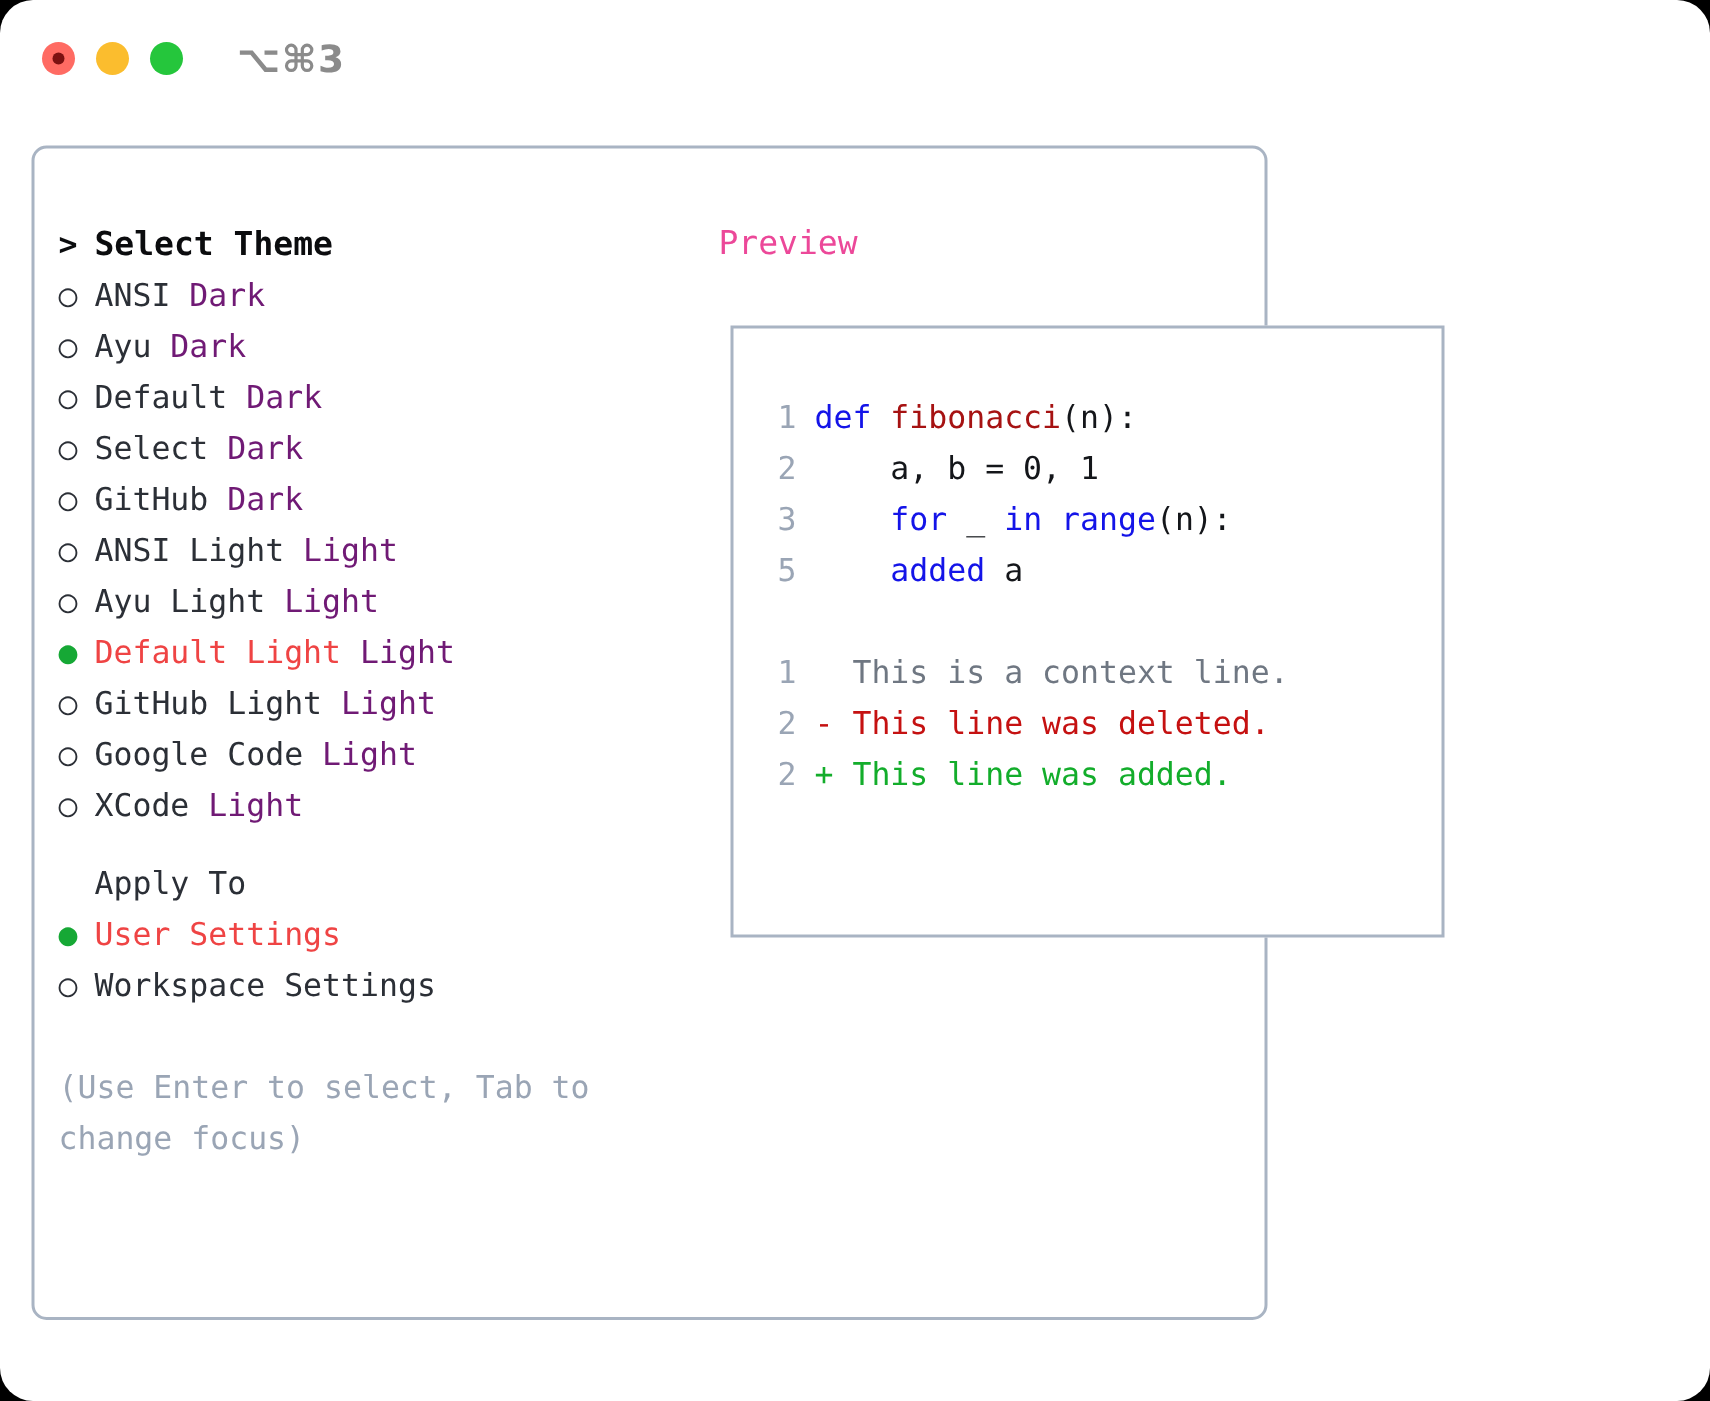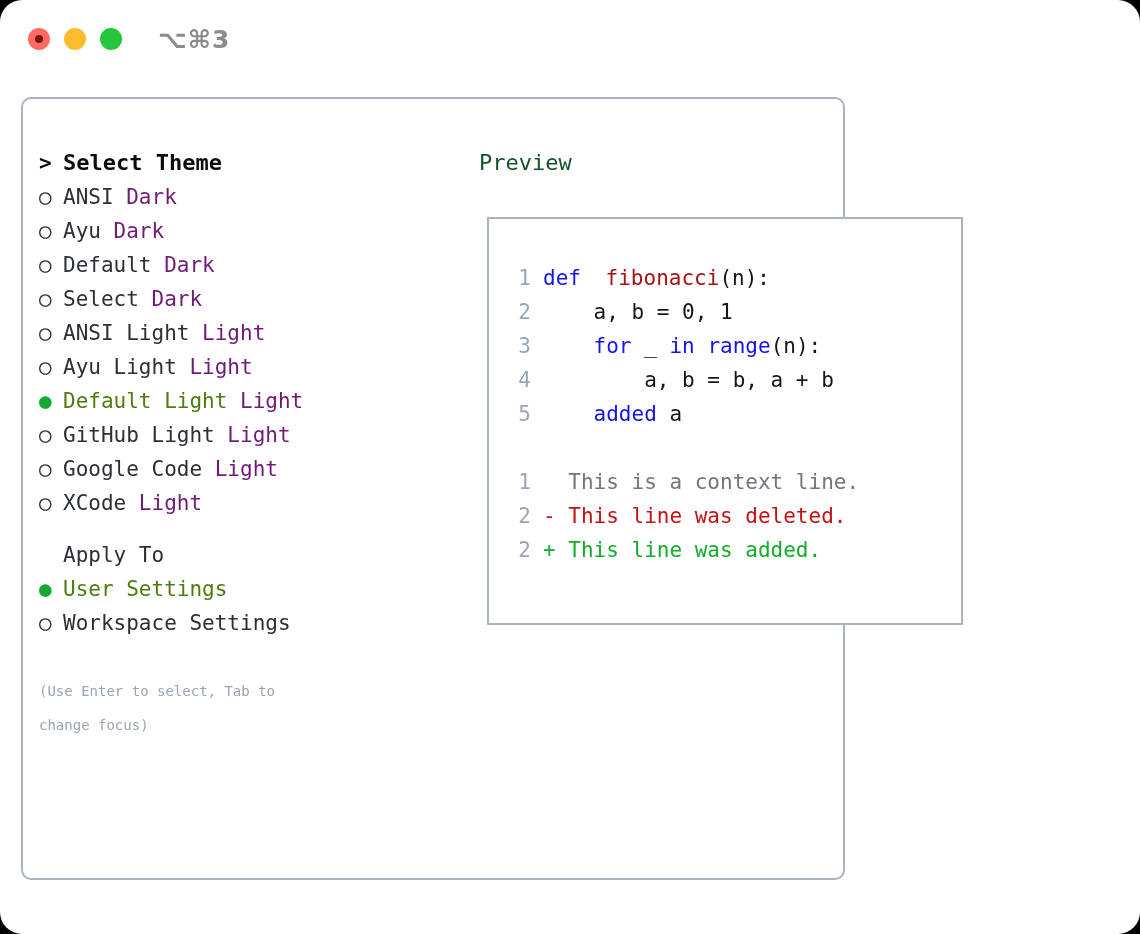--- a/index.html
+++ b/index.html
@@ -111,46 +111,46 @@
     font-size: 21px;
   }
   .heading {
     font-weight: 700;
     color: #0b0c0e;
     font-size: 22px;
   }
   .heading .bullet { color: #0b0c0e; font-weight: 700; }
 
   .row.selected .bullet { color: #16a835; }
-  .row.selected .name   { color: #4d7c0f; }
+  .row.selected .name   { color: #ef4444; }
 
   .name { color: #2b2f36; }
   .suffix { color: #701a75; text-align: center; }
 
   .spacer-sm { height: 18px; }
   .spacer-md { height: 34px; }
 
   .hint {
-    font-size: 14px;
+    font-size: 21px;
     line-height: 34px;
     color: #9aa5b5;
     width: 420px;
     white-space: pre-wrap;
   }
 
   
   .right-col {
     flex: 1;
     padding: 47px 0 0 0;
     box-sizing: border-box;
   }
   .preview-title {
     font-size: 22px;
     line-height: 34px;
-    color: #14532d;
+    color: #ec4899;
     margin-left: 20px;
   }
   .code-box {
     margin: 37px 0 0 28px;
     width: 476px;
     height: 408px;
     border: 2px solid #a9b4c3;
     box-sizing: border-box;
     padding: 42px 0 0 16px;
     background: #ffffff;
@@ -161,21 +161,21 @@
     white-space: pre;
   }
   .ln {
     display: inline-block;
     width: 26px;
     text-align: right;
     color: #9aa5b5;
     margin-right: 12px;
   }
   .kw   { color: #1414e8; }
-  .fn   { color: #a61212; margin-left: 12px; }
+  .fn   { color: #a61212; }
   .pl   { color: #14161a; }
   .ctx  { color: #6f7782; }
   .del  { color: #c51111; }
   .add  { color: #13ad2b; }
   .gap  { height: 34px; }
 </style>
 </head>
 <body>
 
 <div class="window">
@@ -196,20 +196,21 @@
 
         <div class="row heading">
           <span class="bullet">&gt;</span><span>Select Theme</span>
         </div>
 
         <div id="theme-list">
             <div class="row"><span class="bullet">○</span><span class="name">ANSI</span><span class="suffix"> Dark</span></div>
             <div class="row"><span class="bullet">○</span><span class="name">Ayu</span><span class="suffix"> Dark</span></div>
             <div class="row"><span class="bullet">○</span><span class="name">Default</span><span class="suffix"> Dark</span></div>
             <div class="row"><span class="bullet">○</span><span class="name">Select</span><span class="suffix"> Dark</span></div>
+            <div class="row"><span class="bullet">○</span><span class="name">GitHub</span><span class="suffix"> Dark</span></div>
             <div class="row"><span class="bullet">○</span><span class="name">ANSI Light</span><span class="suffix"> Light</span></div>
             <div class="row"><span class="bullet">○</span><span class="name">Ayu Light</span><span class="suffix"> Light</span></div>
             <div class="row selected"><span class="bullet">●</span><span class="name">Default Light</span><span class="suffix"> Light</span></div>
             <div class="row"><span class="bullet">○</span><span class="name">GitHub Light</span><span class="suffix"> Light</span></div>
             <div class="row"><span class="bullet">○</span><span class="name">Google Code</span><span class="suffix"> Light</span></div>
             <div class="row"><span class="bullet">○</span><span class="name">XCode</span><span class="suffix"> Light</span></div>
           </div>
 
         <div class="spacer-sm"></div>
 
@@ -229,21 +230,20 @@
       </div>
 
       <div class="right-col">
         <div class="preview-title">Preview</div>
 
         <div class="code-box">
           <div id="code-lines">
               <div class="code-line"><span class="ln">1</span><span class="kw">def </span><span class="fn">fibonacci</span><span class="pl">(n):</span></div>
               <div class="code-line"><span class="ln">2</span><span class="pl">    a, b = 0, 1</span></div>
               <div class="code-line"><span class="ln">3</span><span class="pl">    </span><span class="kw">for</span><span class="pl"> _ </span><span class="kw">in</span><span class="pl"> </span><span class="kw">range</span><span class="pl">(n):</span></div>
-              <div class="code-line"><span class="ln">4</span><span class="pl">        a, b = b, a + b</span></div>
               <div class="code-line"><span class="ln">5</span><span class="pl">    </span><span class="kw">added</span><span class="pl"> a</span></div>
             </div>
           <div class="gap"></div>
           <div id="diff-lines">
               <div class="code-line"><span class="ln">1</span><span class="ctx">  This is a context line.</span></div>
               <div class="code-line"><span class="ln">2</span><span class="del">- This line was deleted.</span></div>
               <div class="code-line"><span class="ln">2</span><span class="add">+ This line was added.</span></div>
             </div>
         </div>
       </div>

